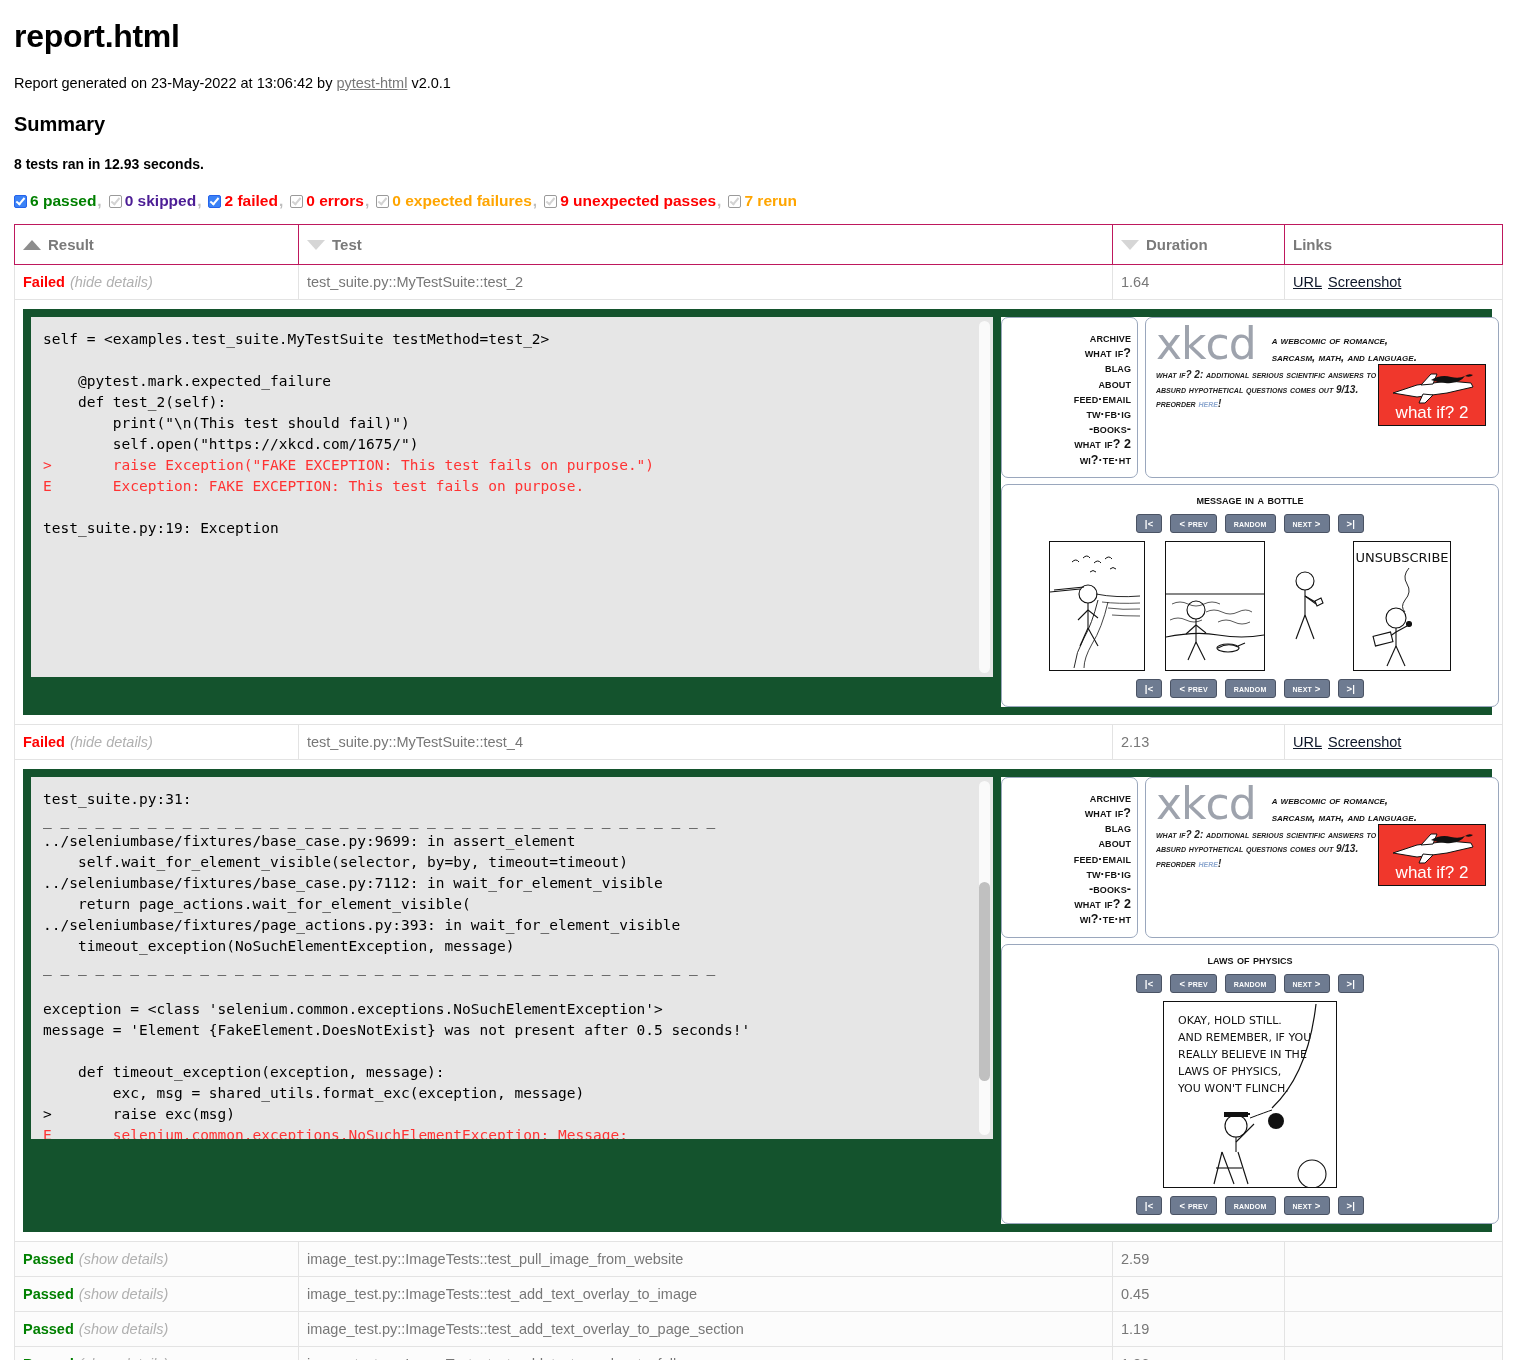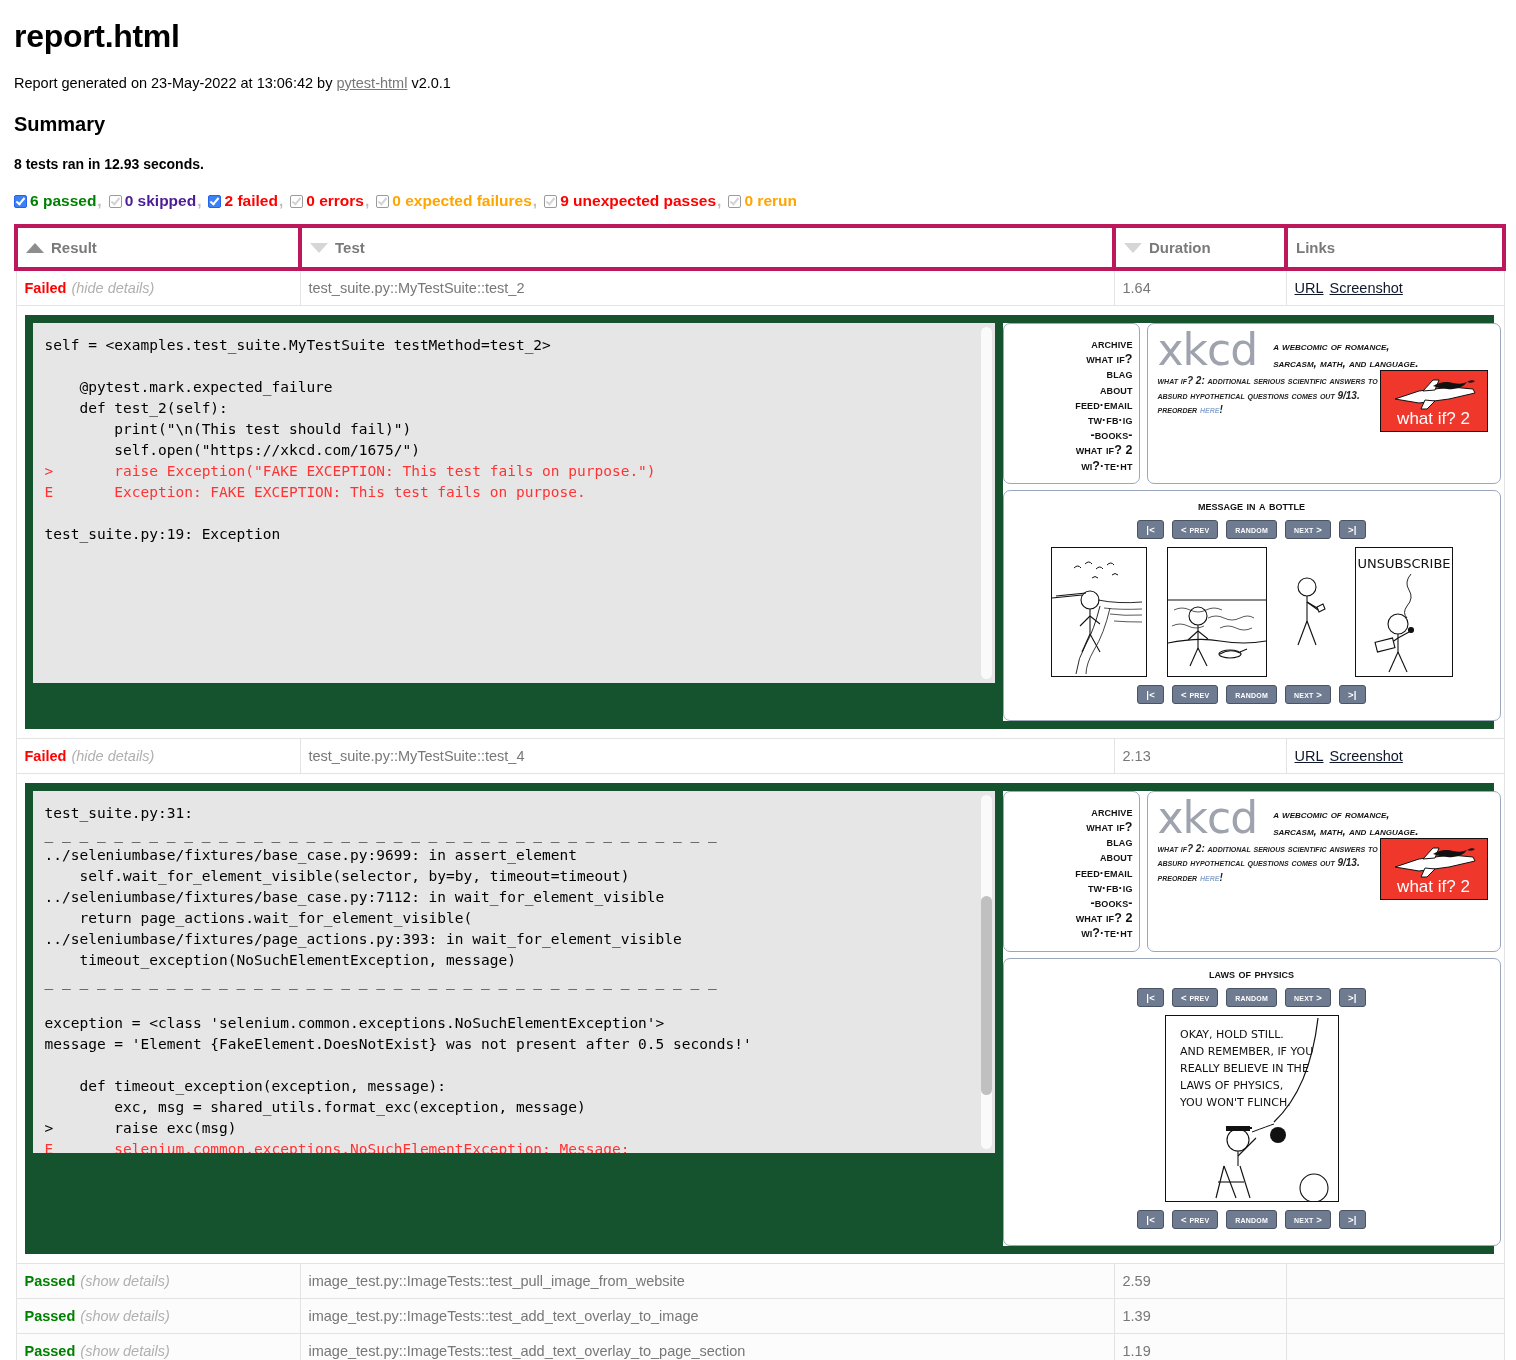--- a/index.html
+++ b/index.html
@@ -39,21 +39,21 @@
   .cbx.unchecked .tick { border-color: #d3d3d3; }
   .comma { color:#bdbdbd; margin: 0 7px 0 1px; font-weight:bold; }
 
   
   table.results {
     border-collapse: collapse; width: 1488px; margin-top: 14px;
     table-layout: fixed; background:#fff;
   }
   table.results th {
     text-align: left; font-size: 15px; color: #7a7a7a; font-weight: bold;
-    padding: 11px 10px 11px 8px; border: 4px solid #be185d; background:#fff;
+    padding: 11px 10px 11px 8px; border: 1px solid #be185d; background:#fff;
     vertical-align: middle;
   }
   table.results td {
     font-size: 14.5px; padding: 9px 10px 9px 8px; border: 1px solid #e3e3e3;
     vertical-align: middle; color:#777;
   }
   col.c-result { width: 284px; }
   col.c-test   { width: 814px; }
   col.c-dur    { width: 172px; }
   col.c-links  { width: 218px; }
@@ -124,21 +124,21 @@
   }
   .xk-blurb .lnk { color:#8fa9d0; }
   .xk-promo {
     position:absolute; right: 12px; top: 46px; width: 108px; height: 62px;
     background:#f0372c; border:1px solid #111; color:#fff;
     font-size: 17px; display:flex; align-items:flex-end; justify-content:center;
     padding-bottom: 2px; font-family:"Liberation Sans", sans-serif;
   }
   .xk-plane { position:absolute; left:8px; top:6px; }
 
-  .xk-comic { margin-top: 6px; border:1px solid #9aa7bd; border-radius:7px; background:#fff; padding: 8px 6px 16px 6px; }
+  .xk-comic { margin-top: 6px; border:1px solid #9aa7bd; border-radius:7px; background:#fff; padding: 8px 6px 8px 6px; }
   .xk-ctitle {
     text-align:center; font-size: 12.5px; font-weight:bold; color:#111;
     font-variant: small-caps; text-transform: lowercase; margin-bottom: 7px;
   }
   .xk-btns { display:flex; justify-content:center; gap:8px; margin-bottom: 8px; }
   .xk-btn {
     background:#6e7b91; color:#fff; border:1px solid #4a5364; border-radius:3px;
     font-size: 9.5px; font-weight:bold; padding: 3px 8px;
     font-variant: small-caps; text-transform: lowercase; letter-spacing:.2px;
   }
@@ -198,21 +198,21 @@
         <span class="cbx unchecked">
           <span class="tick"></span>
         </span>
         <span style="color: rgb(255, 0, 0);">9 unexpected passes</span>
       </span>
       <span class="comma">,</span>
       <span class="filter">
         <span class="cbx unchecked">
           <span class="tick"></span>
         </span>
-        <span style="color: rgb(255, 165, 0);">0 rerun</span>
+        <span style="color: rgb(255, 165, 0);">7 rerun</span>
       </span>
     </div>
 
   <table class="results">
     <colgroup>
         <col class="c-result">
         <col class="c-test">
         <col class="c-dur">
         <col class="c-links">
       </colgroup>
@@ -483,21 +483,21 @@
         </tr>
         <tr class="passed-row">
           <td><span class="res-passed">Passed</span><span class="collapse-hint">(show details)</span></td>
           <td class="test-name">image_test.py::ImageTests::test_pull_image_from_website</td>
           <td class="dur">2.59</td>
           <td></td>
         </tr>
         <tr class="passed-row">
           <td><span class="res-passed">Passed</span><span class="collapse-hint">(show details)</span></td>
           <td class="test-name">image_test.py::ImageTests::test_add_text_overlay_to_image</td>
-          <td class="dur">1.39</td>
+          <td class="dur">0.45</td>
           <td></td>
         </tr>
         <tr class="passed-row">
           <td><span class="res-passed">Passed</span><span class="collapse-hint">(show details)</span></td>
           <td class="test-name">image_test.py::ImageTests::test_add_text_overlay_to_page_section</td>
           <td class="dur">1.19</td>
           <td></td>
         </tr>
         <tr class="passed-row">
           <td><span class="res-passed">Passed</span><span class="collapse-hint">(show details)</span></td>

